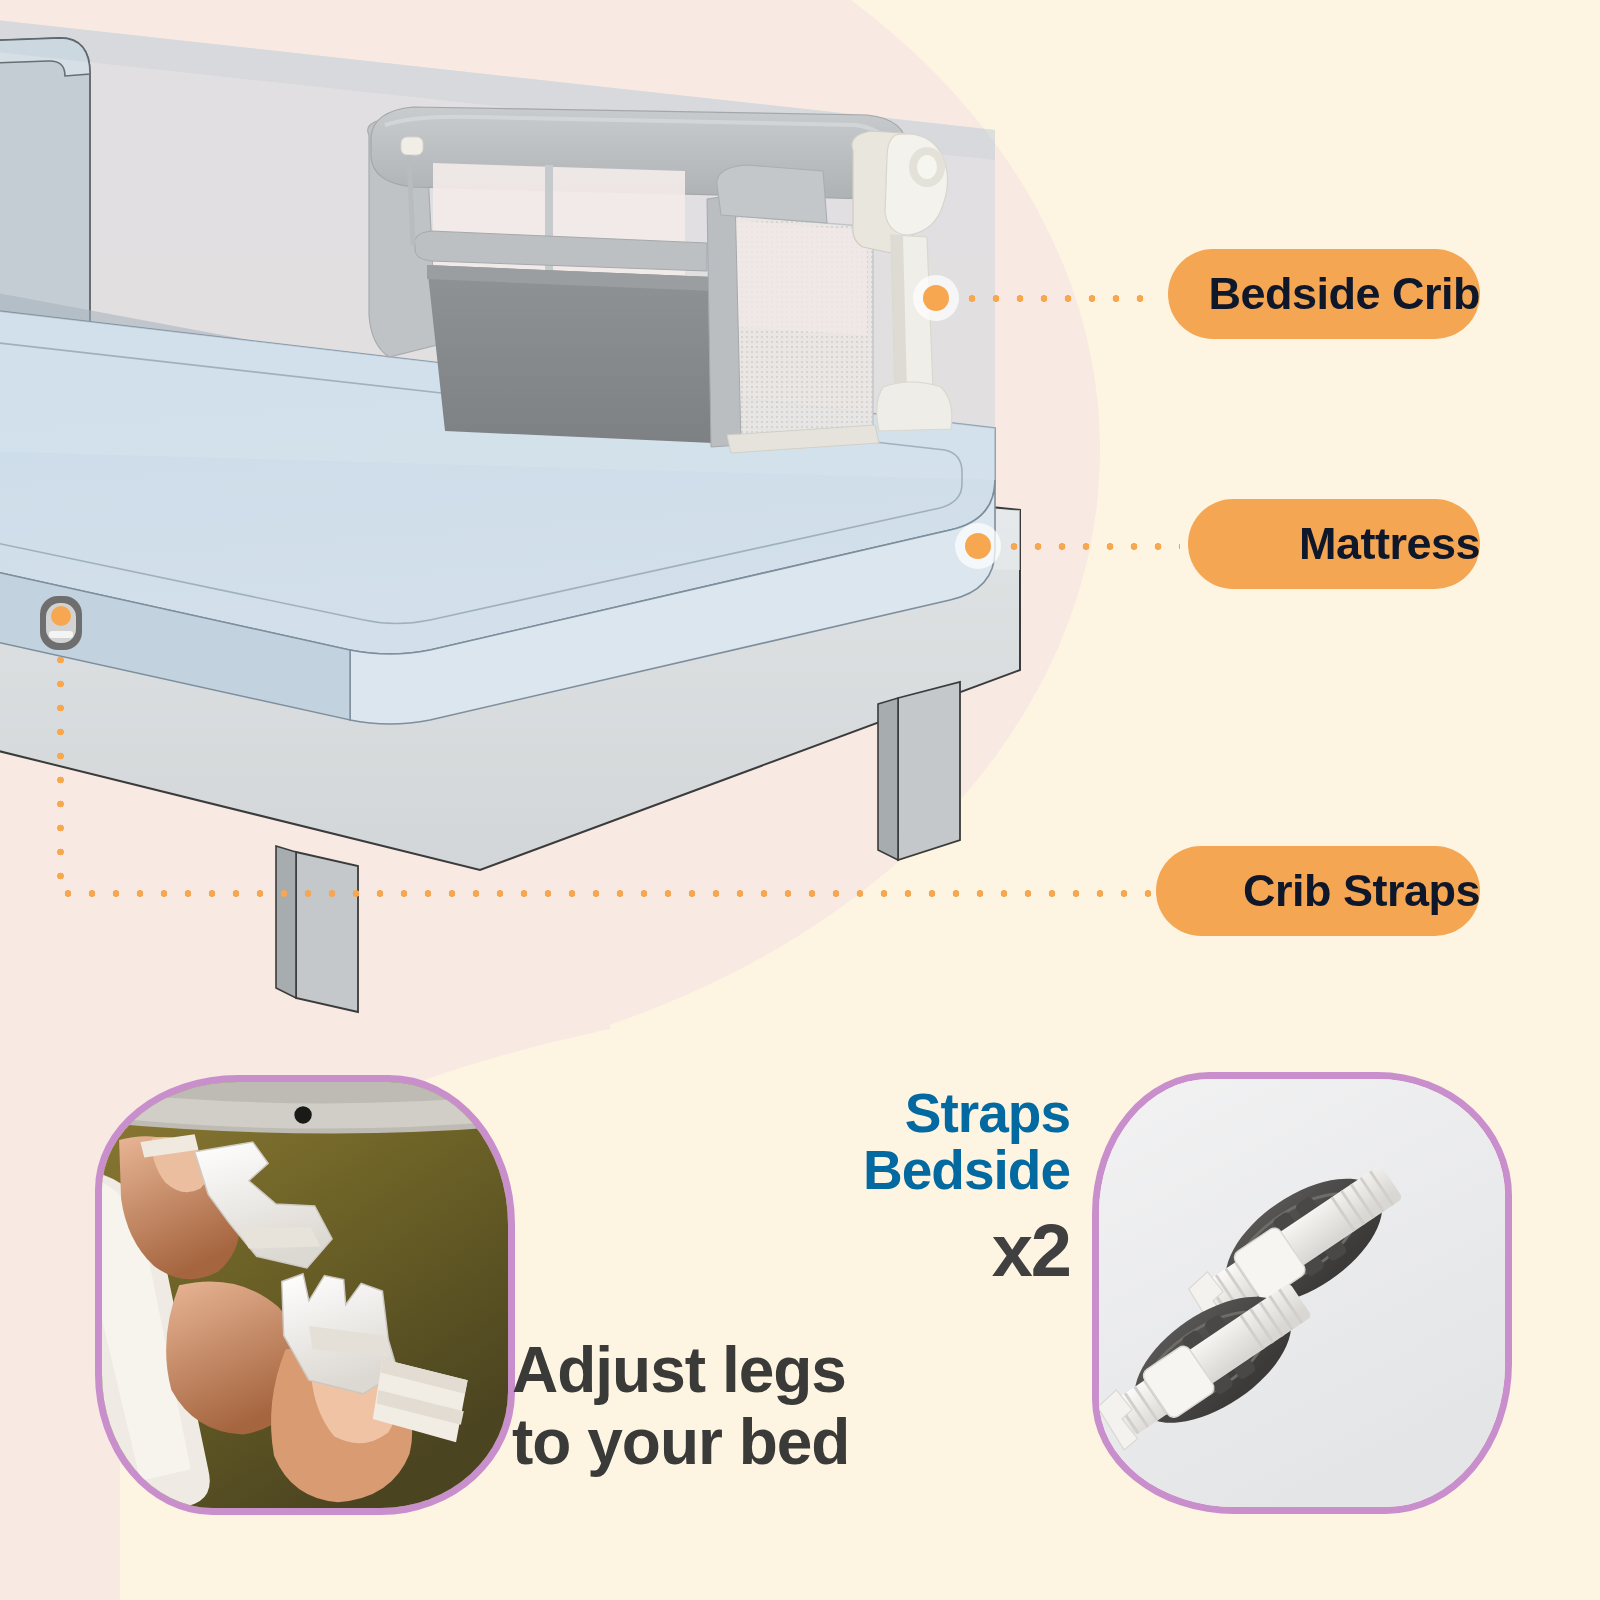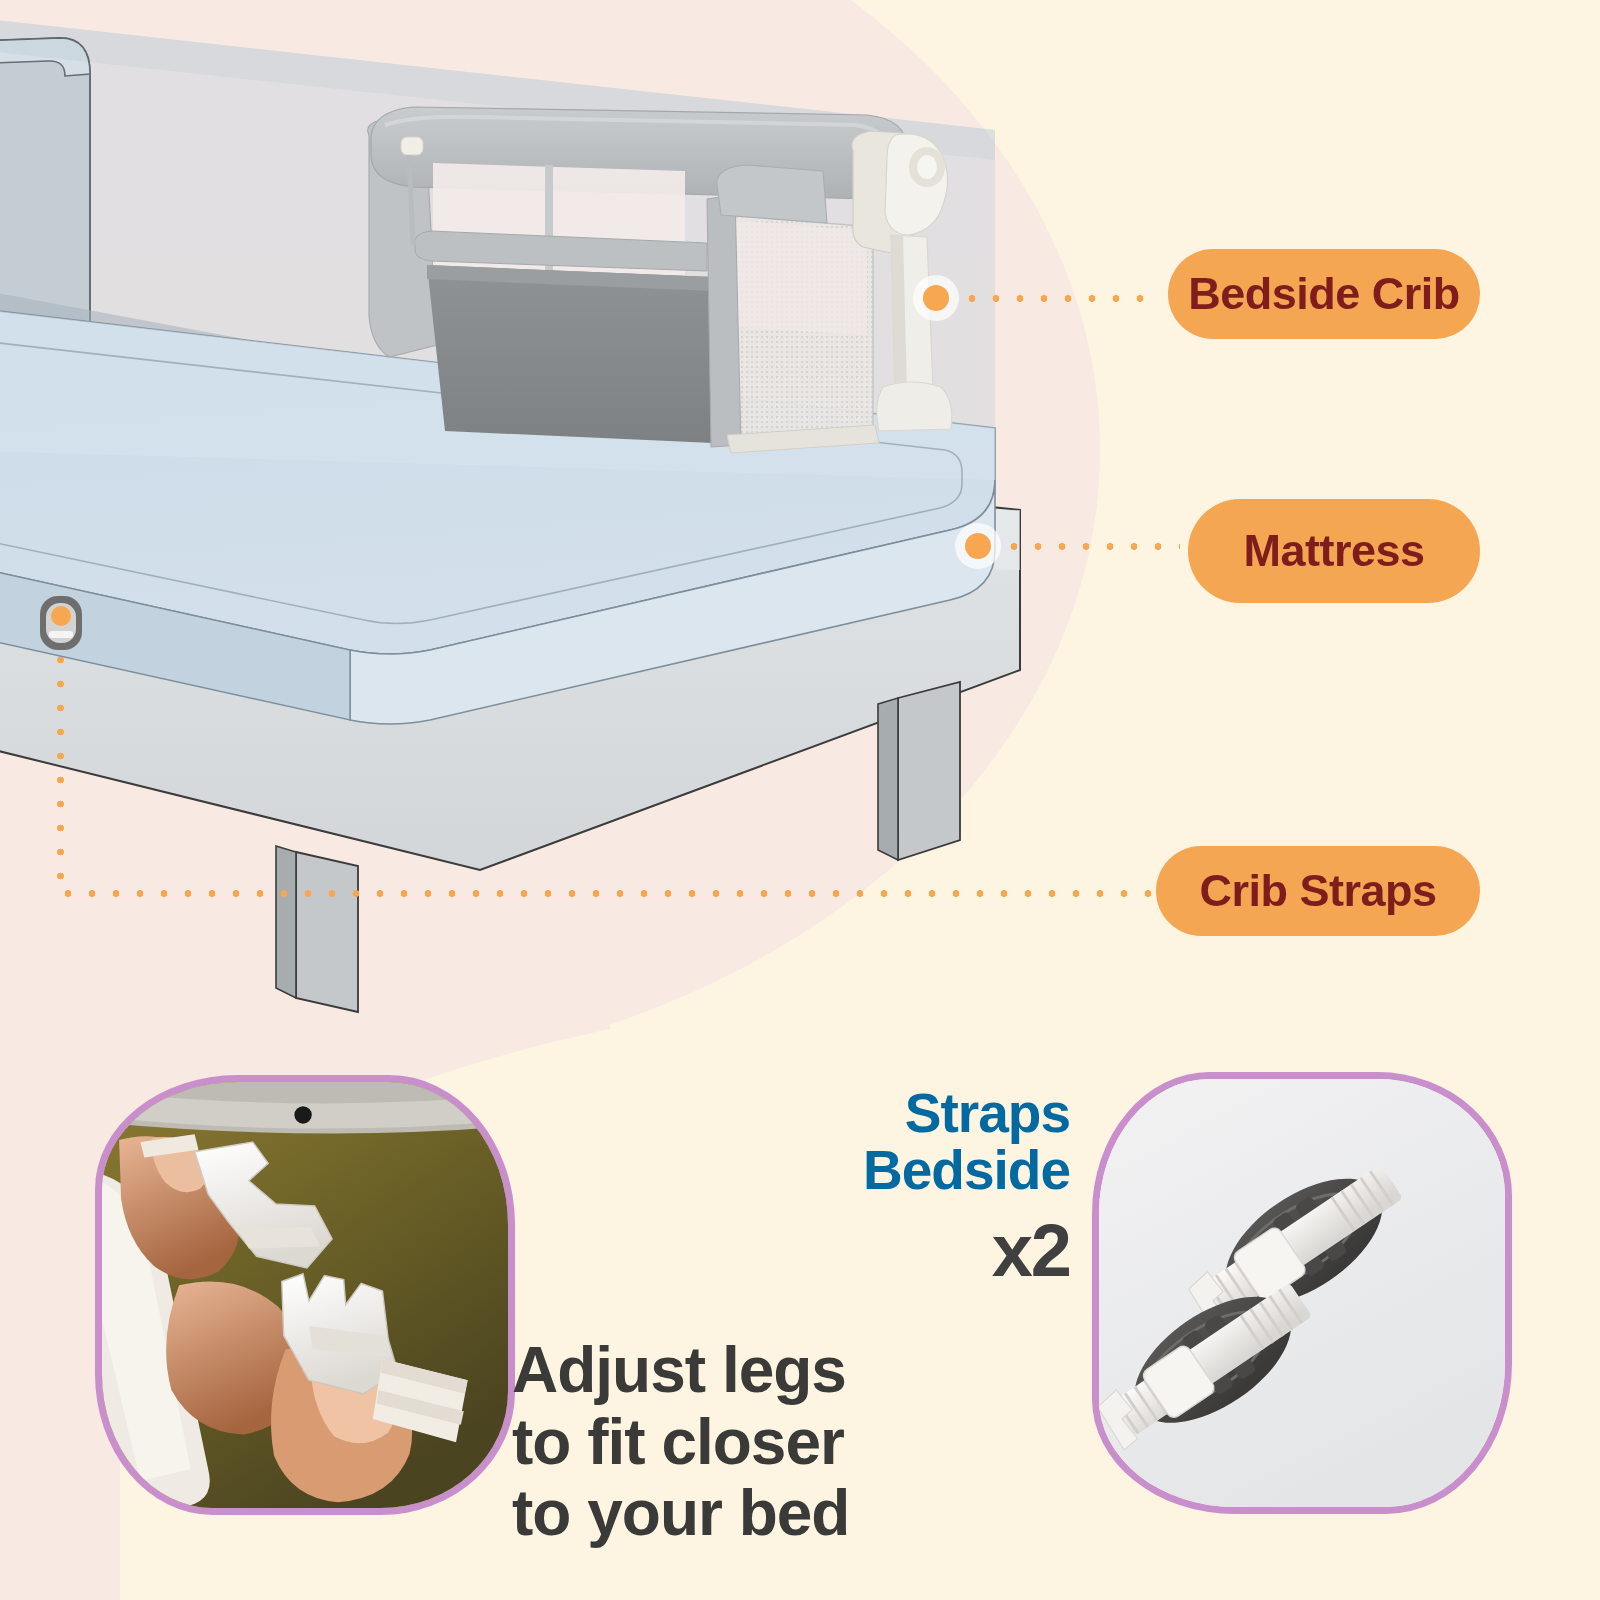--- a/index.html
+++ b/index.html
@@ -79,23 +79,23 @@
   }
   .strap-marker .bar {
     position:absolute; bottom:5px; left:3px; width:24px; height:7px;
     border-radius:3px; background:#F4F4F4;
   }
 
   
   .pill {
     position:absolute;
     background:#F5A653;
-    color:#7f1d1d;
+    color:#0f172a;
     border-radius:60px;
-    display:flex; align-items:center; justify-content:center;
+    display:flex; align-items:center; justify-content:flex-end;
     font-weight:bold;
     letter-spacing:-0.5px;
     white-space:nowrap;
   }
 
   
   .photo-frame {
     position:absolute;
     border:7px solid #C98FCC;
     overflow:hidden;
@@ -264,21 +264,21 @@
       <div class="bar"></div>
     </div>
   </div>
   <div class="dotline-v" style="left:56px; top:648px; height:248px;"></div>
   <div class="dotline" style="left:56px; top:889px; width:1106px;"></div>
 
   <div class="pill" style="left:1168px; top:249px; width:312px; height:90px; font-size:45px;">
     <span>Bedside Crib</span>
   </div>
 
-  <div class="pill" style="left:1188px; top:499px; width:292px; height:104px; font-size:45px;">
+  <div class="pill" style="left:1188px; top:499px; width:292px; height:90px; font-size:45px;">
     <span>Mattress</span>
   </div>
 
   <div class="pill" style="left:1156px; top:846px; width:324px; height:90px; font-size:45px;">
     <span>Crib Straps</span>
   </div>
 
   <div class="photo-frame frame-left">
     <svg class="inner" viewBox="0 0 420 440" preserveAspectRatio="xMidYMid slice">
       <defs>
@@ -400,17 +400,16 @@
   </div>
 
   <div class="straps-title">
     <div>Straps</div>
     <div>Bedside</div>
   </div>
   <div class="straps-count">x2</div>
 
   <div class="adjust-text">
     <div>Adjust legs</div>
-    <div>to fit closer</div>
     <div>to your bed</div>
   </div>
 
 </div>
 
 </body></html>

